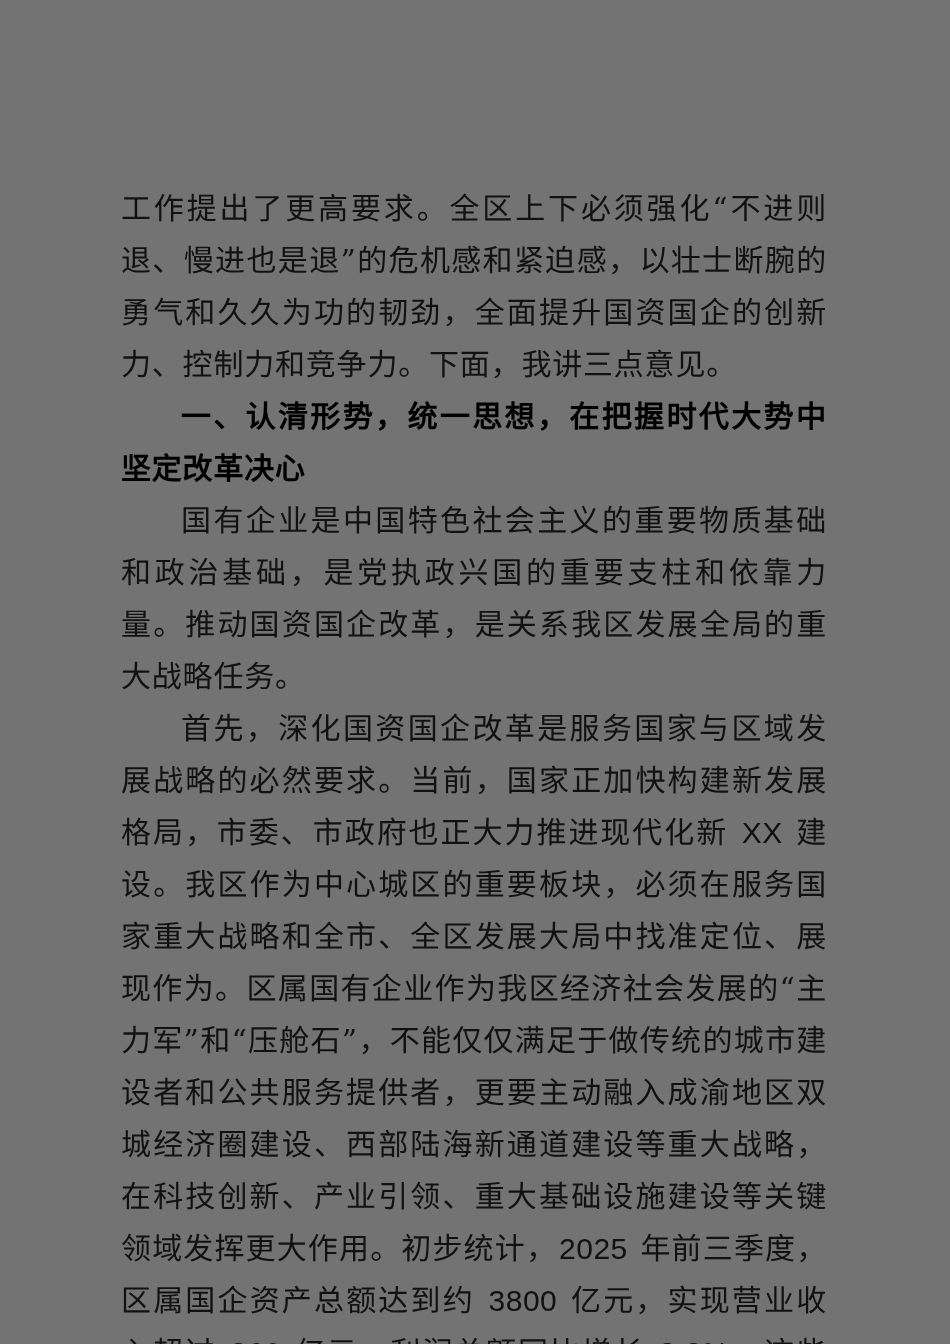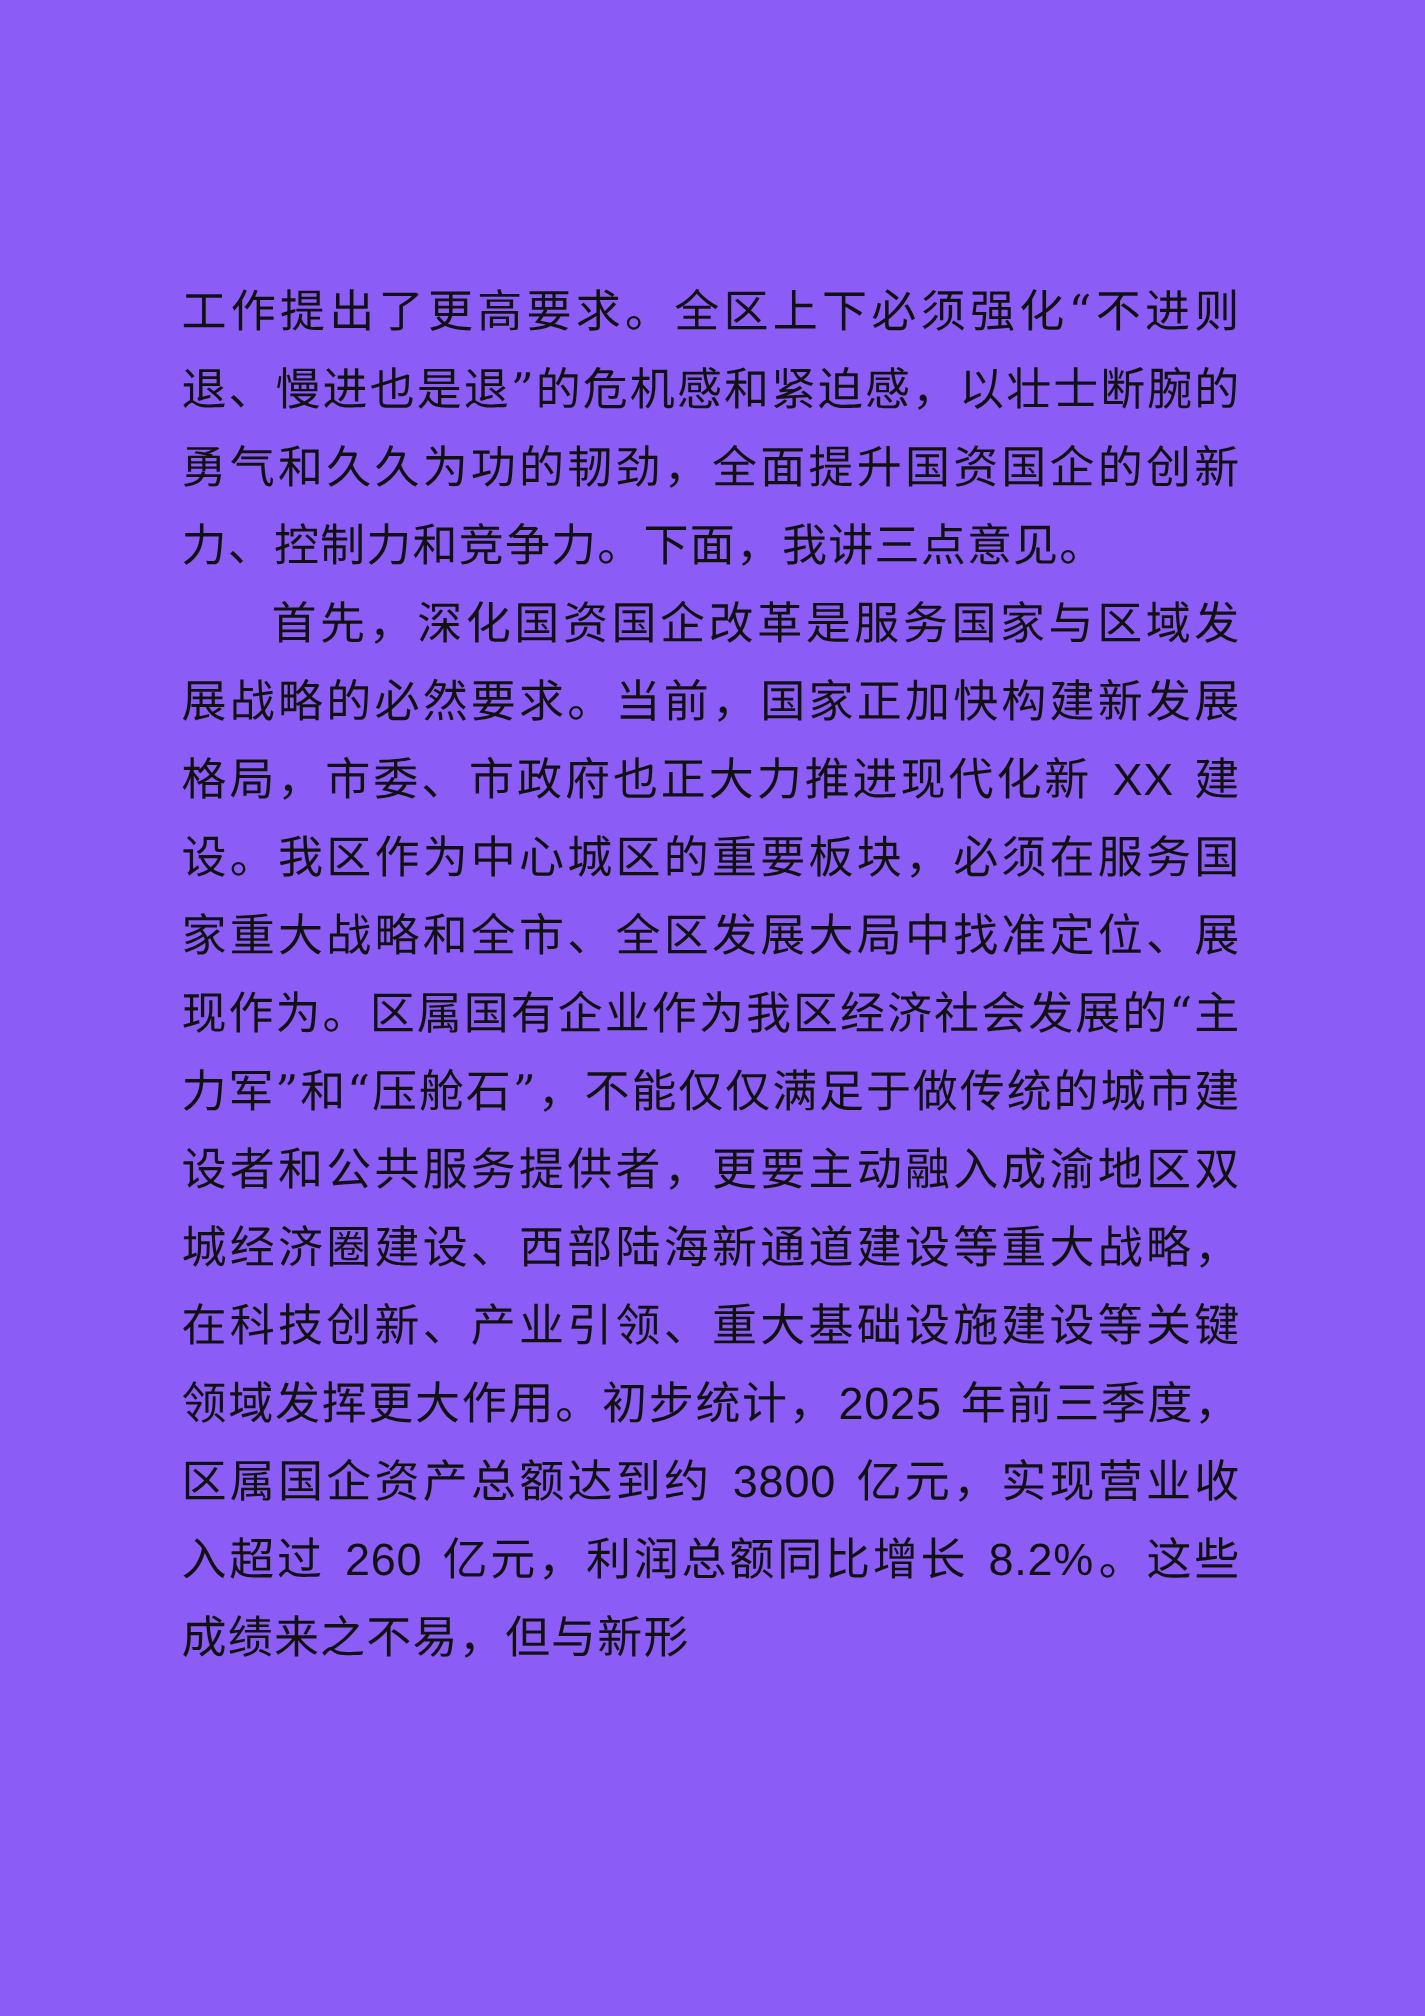--- a/index.html
+++ b/index.html
@@ -15,21 +15,21 @@
     overflow: hidden;
     font-family: "DejaVu Serif", "Liberation Serif", serif;
     color: #000000;
     -webkit-font-smoothing: antialiased;
   }
 
   
   .page {
     position: absolute;
     inset: 0;
-    background: #8b5cf6;
+    background: #737373;
   }
 
   
   .doc-body {
     position: absolute;
     left: 121px;
     top: 183px;
     width: 706px;
   }
 
@@ -83,19 +83,21 @@
 </style>
 </head>
 <body>
 
 <div class="page">
 
   <div class="doc-body">
 
     <p class="para cont">工作提出了更高要求。全区上下必须强化“不进则退、慢进也是退”的危机感和紧迫感，以壮士断腕的勇气和久久为功的韧劲，全面提升国资国企的创新力、控制力和竞争力。下面，我讲三点意见。</p>
 
+    <h2 class="heading">一、认清形势，统一思想，在把握时代大势中坚定改革决心</h2>
 
+    <p class="para indent">国有企业是中国特色社会主义的重要物质基础和政治基础，是党执政兴国的重要支柱和依靠力量。推动国资国企改革，是关系我区发展全局的重大战略任务。</p>
 
     <p class="para indent">首先，深化国资国企改革是服务国家与区域发展战略的必然要求。当前，国家正加快构建新发展格局，市委、市政府也正大力推进现代化新 <span class="lat">XX</span> 建设。我区作为中心城区的重要板块，必须在服务国家重大战略和全市、全区发展大局中找准定位、展现作为。区属国有企业作为我区经济社会发展的“主力军”和“压舱石”，不能仅仅满足于做传统的城市建设者和公共服务提供者，更要主动融入成渝地区双城经济圈建设、西部陆海新通道建设等重大战略，在科技创新、产业引领、重大基础设施建设等关键领域发挥更大作用。初步统计，<span class="lat">2025</span> 年前三季度，区属国企资产总额达到约 <span class="lat">3800</span> 亿元，实现营业收入超过 <span class="lat">260</span> 亿元，利润总额同比增长 <span class="lat">8.2%</span>。这些成绩来之不易，但与新形</p>
 
   </div>
 
 </div>
 
 </body></html>

